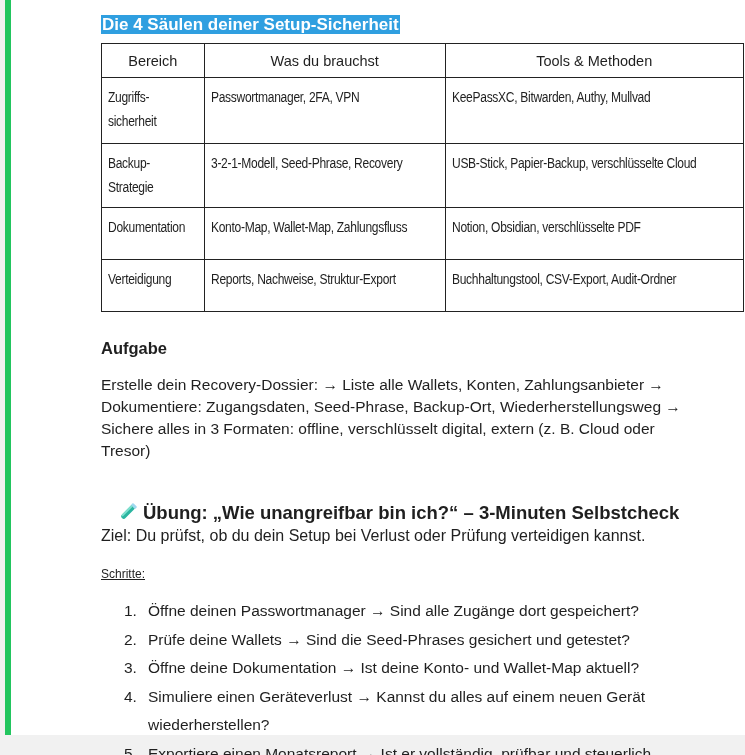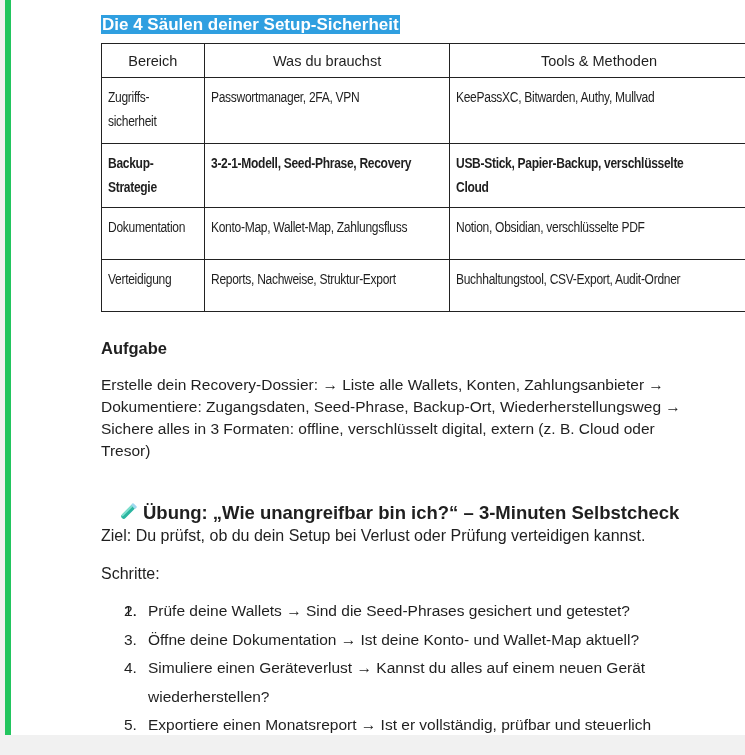--- a/index.html
+++ b/index.html
@@ -70,21 +70,21 @@
       font-family: "Liberation Sans Narrow", "Liberation Sans", sans-serif;
       font-size: 14px;
       line-height: 24px;
       padding: 7px 6px 5px 6px;
       letter-spacing: -0.35px;
     }
     table.pillars col.c1 { width: 121px; }
     table.pillars col.c2 { width: 216px; }
     table.pillars col.c3 { width: 254px; }
     tr.r1 td { height: 53px; }
-    tr.r2 td { height: 51px; font-weight: bold; }
+    tr.r2 td { height: 51px; }
     tr.r3 td { height: 39px; }
     tr.r4 td { height: 39px; }
     .narrow {
       display: inline-block;
       transform: scaleX(0.86);
       transform-origin: left center;
       white-space: nowrap;
     }
     h3.task-title {
       position: absolute;
@@ -128,22 +128,23 @@
       margin: 0;
       font-size: 16px;
       line-height: 20px;
       white-space: nowrap;
     }
     p.steps-label {
       position: absolute;
       left: 0;
       top: 564px;
       margin: 0;
-      font-size: 16px;
+      font-size: 12px;
       line-height: 20px;
+      text-decoration: underline;
     }
     ol.steps {
       position: absolute;
       left: 0;
       top: 597px;
       width: 600px;
       margin: 0;
       padding: 0;
       list-style: none;
       font-size: 15.5px;
@@ -223,20 +224,21 @@
         </svg>
       </span><span>Übung: „Wie unangreifbar bin ich?“ – 3-Minuten Selbstcheck</span>
     </h2>
 
     <p class="goal">Ziel: Du prüfst, ob du dein Setup bei Verlust oder Prüfung verteidigen kannst.</p>
     <p class="steps-label">Schritte:</p>
 
     <ol class="steps">
       <li>
           <span class="num">1.</span>
+          <span class="txt">Öffne deinen Passwortmanager → Sind alle Zugänge dort gespeichert?</span>
         </li>
       <li>
           <span class="num">2.</span>
           <span class="txt">Prüfe deine Wallets → Sind die Seed-Phrases gesichert und getestet?</span>
         </li>
       <li>
           <span class="num">3.</span>
           <span class="txt">Öffne deine Dokumentation → Ist deine Konto- und Wallet-Map aktuell?</span>
         </li>
       <li>

